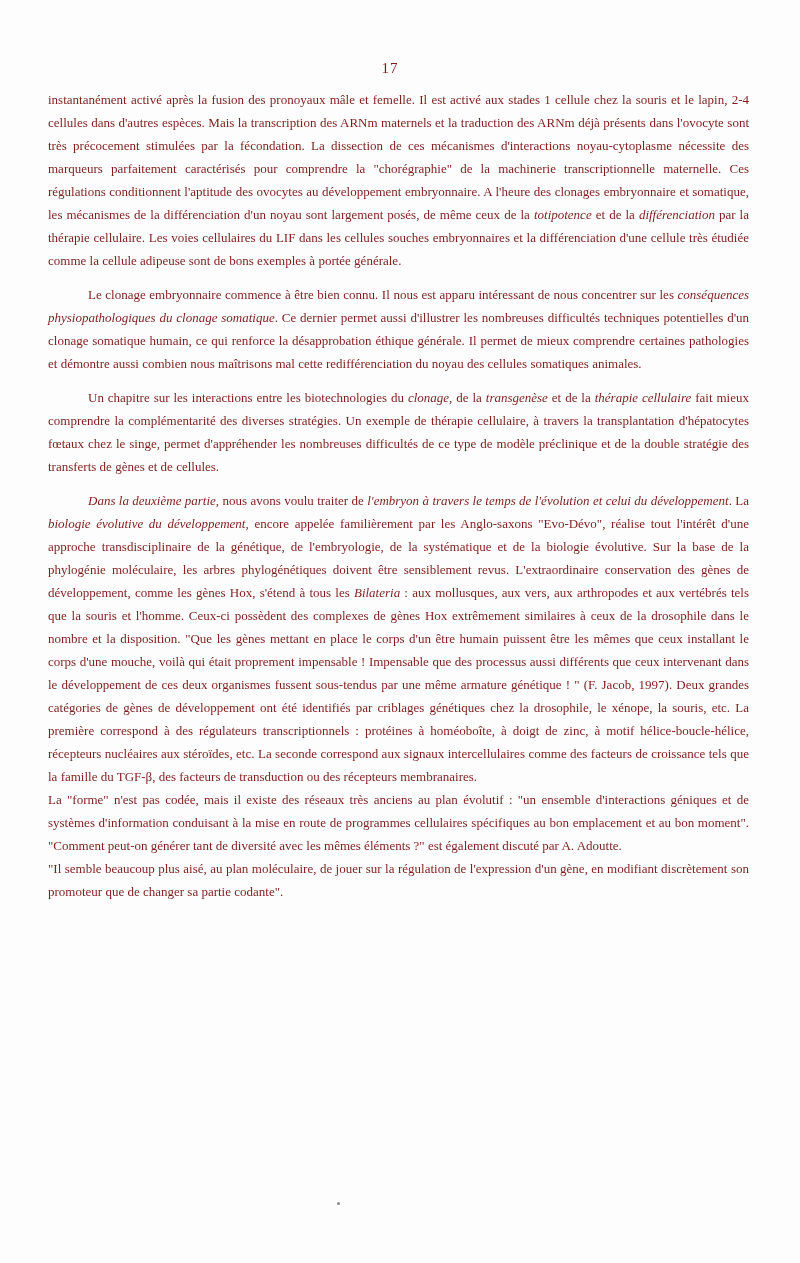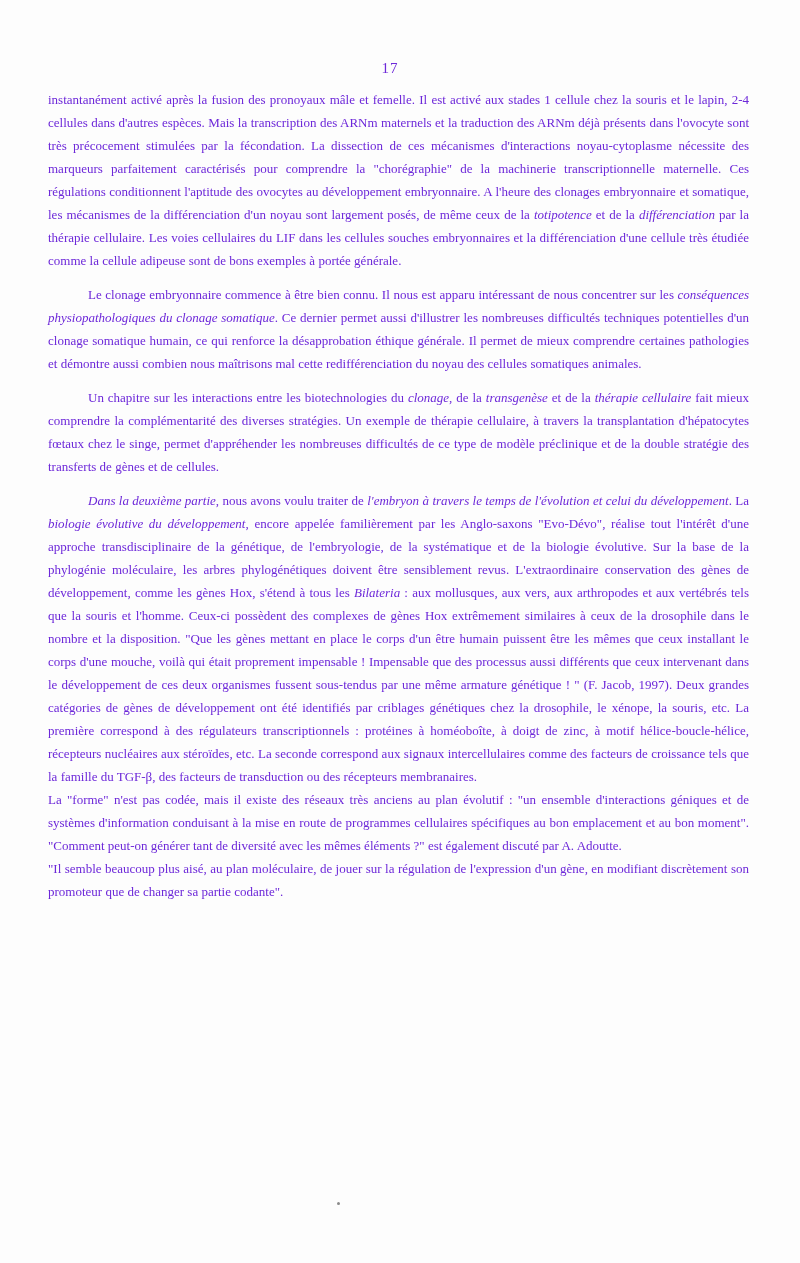--- a/index.html
+++ b/index.html
@@ -49,21 +49,21 @@
     top: 1202px;
     width: 3px;
     height: 3px;
     border-radius: 50%;
     background: #8a8a8a;
   }
 </style>
 </head>
 <body>
 
-<div class="page" style="background: rgb(253, 253, 253); color: #6d28d9;">
+<div class="page" style="background: rgb(253, 253, 253); color: #7f1d1d;">
   <div class="page-number">17</div>
 
   <div class="content">
       <p><span>instantanément activé après la fusion des pronoyaux mâle et femelle. Il est activé aux stades 1 cellule chez la souris et le lapin, 2-4 cellules dans d'autres espèces. Mais la transcription des ARNm maternels et la traduction des ARNm déjà présents dans l'ovocyte sont très précocement stimulées par la fécondation. La dissection de ces mécanismes d'interactions noyau-cytoplasme nécessite des marqueurs parfaitement caractérisés pour comprendre la "chorégraphie" de la machinerie transcriptionnelle maternelle. Ces régulations conditionnent l'aptitude des ovocytes au développement embryonnaire. A l'heure des clonages embryonnaire et somatique, les mécanismes de la différenciation d'un noyau sont largement posés, de même ceux de la </span><span class="it">totipotence</span><span> et de la </span><span class="it">différenciation</span><span> par la thérapie cellulaire. Les voies cellulaires du LIF dans les cellules souches embryonnaires et la différenciation d'une cellule très étudiée comme la cellule adipeuse sont de bons exemples à portée générale.</span></p>
       <p class="indent gap"><span>Le clonage embryonnaire commence à être bien connu. Il nous est apparu intéressant de nous concentrer sur les </span><span class="it">conséquences physiopathologiques du clonage somatique</span><span>. Ce dernier permet aussi d'illustrer les nombreuses difficultés techniques potentielles d'un clonage somatique humain, ce qui renforce la désapprobation éthique générale. Il permet de mieux comprendre certaines pathologies et démontre aussi combien nous maîtrisons mal cette redifférenciation du noyau des cellules somatiques animales.</span></p>
       <p class="indent gap"><span>Un chapitre sur les interactions entre les biotechnologies du </span><span class="it">clonage</span><span>, de la </span><span class="it">transgenèse</span><span> et de la </span><span class="it">thérapie cellulaire</span><span> fait mieux comprendre la complémentarité des diverses stratégies. Un exemple de thérapie cellulaire, à travers la transplantation d'hépatocytes fœtaux chez le singe, permet d'appréhender les nombreuses difficultés de ce type de modèle préclinique et de la double stratégie des transferts de gènes et de cellules.</span></p>
       <p class="indent gap"><span class="it">Dans la deuxième partie</span><span>, nous avons voulu traiter de </span><span class="it">l'embryon à travers le temps de l'évolution et celui du développement</span><span>. La </span><span class="it">biologie évolutive du développement</span><span>, encore appelée familièrement par les Anglo-saxons "Evo-Dévo", réalise tout l'intérêt d'une approche transdisciplinaire de la génétique, de l'embryologie, de la systématique et de la biologie évolutive. Sur la base de la phylogénie moléculaire, les arbres phylogénétiques doivent être sensiblement revus. L'extraordinaire conservation des gènes de développement, comme les gènes Hox, s'étend à tous les </span><span class="it">Bilateria</span><span> : aux mollusques, aux vers, aux arthropodes et aux vertébrés tels que la souris et l'homme. Ceux-ci possèdent des complexes de gènes Hox extrêmement similaires à ceux de la drosophile dans le nombre et la disposition. "Que les gènes mettant en place le corps d'un être humain puissent être les mêmes que ceux installant le corps d'une mouche, voilà qui était proprement impensable ! Impensable que des processus aussi différents que ceux intervenant dans le développement de ces deux organismes fussent sous-tendus par une même armature génétique ! " (F. Jacob, 1997). Deux grandes catégories de gènes de développement ont été identifiés par criblages génétiques chez la drosophile, le xénope, la souris, etc. La première correspond à des régulateurs transcriptionnels : protéines à homéoboîte, à doigt de zinc, à motif hélice-boucle-hélice, récepteurs nucléaires aux stéroïdes, etc. La seconde correspond aux signaux intercellulaires comme des facteurs de croissance tels que la famille du TGF-β, des facteurs de transduction ou des récepteurs membranaires.</span></p>
       <p><span>La "forme" n'est pas codée, mais il existe des réseaux très anciens au plan évolutif : "un ensemble d'interactions géniques et de systèmes d'information conduisant à la mise en route de programmes cellulaires spécifiques au bon emplacement et au bon moment". "Comment peut-on générer tant de diversité avec les mêmes éléments ?" est également discuté par A. Adoutte.</span></p>
       <p><span>"Il semble beaucoup plus aisé, au plan moléculaire, de jouer sur la régulation de l'expression d'un gène, en modifiant discrètement son promoteur que de changer sa partie codante".</span></p>
     </div>

